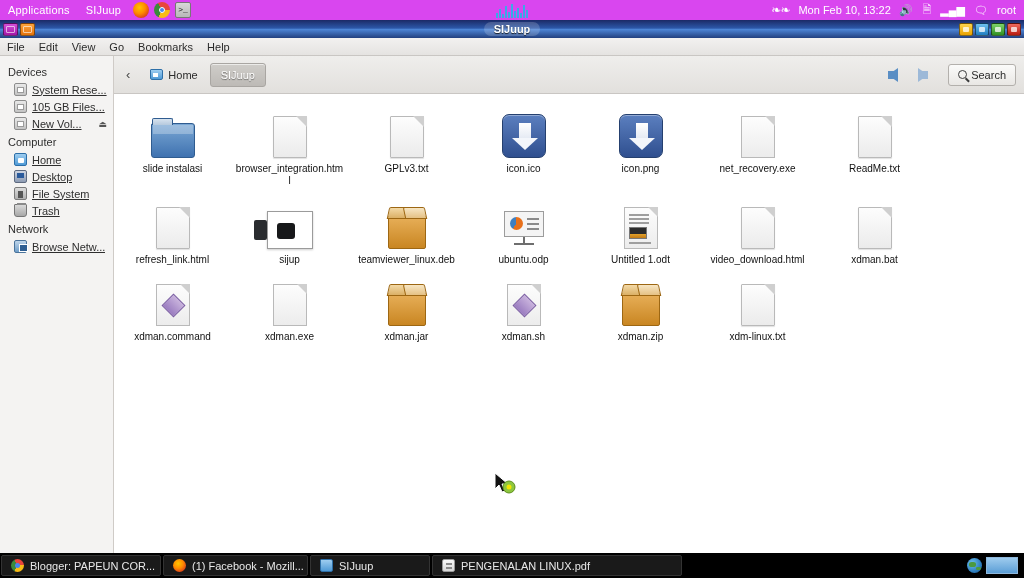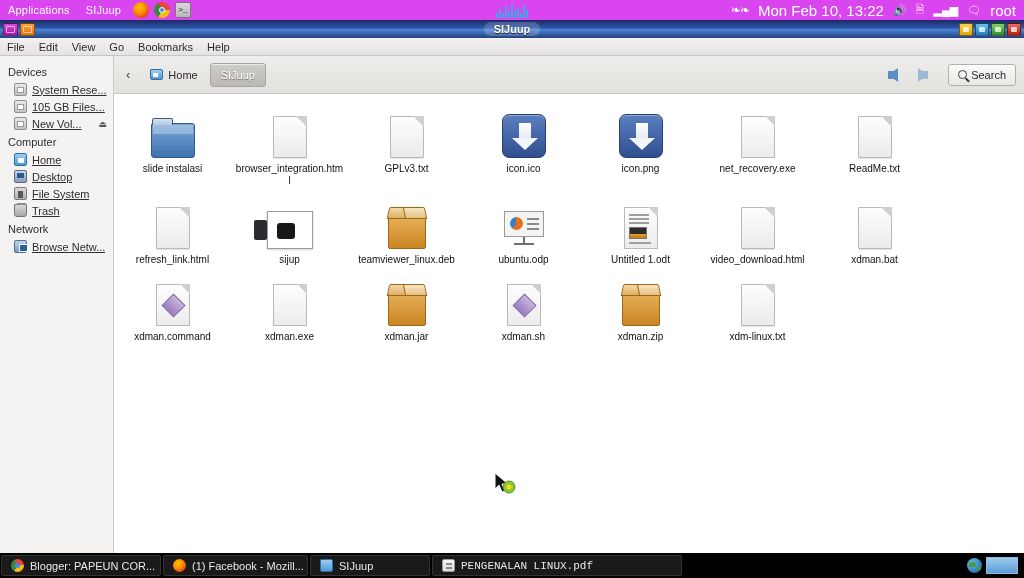--- a/index.html
+++ b/index.html
@@ -23,21 +23,21 @@
   .launcher { width: 16px; height: 16px; border-radius: 50%; position: relative; }
   .ff-ic { background: radial-gradient(circle at 40% 35%, #ffc400 0%, #ff8b00 42%, #e14b18 72%, #9c2a10 100%); }
   .ch-ic { background: conic-gradient(from -30deg, #e8453c 0 33%, #f9bc15 0 66%, #3b8a3b 0 100%); }
   .ch-ic::after { content:""; position:absolute; inset:5px; border-radius:50%; background:#4787ed; border:1px solid #fff; }
   .term-ic {
     background: linear-gradient(#d8d8d8,#b8b8b8); border:1px solid #777; border-radius:2px;
     font-size: 8px; color:#111; text-align:left; line-height:14px; padding-left:2px;
     font-family: "Liberation Mono", monospace;
   }
   .panel-right { margin-left: auto; display: flex; align-items: center; gap: 9px; padding-right: 8px; }
-  .clock { font-size: 15px; white-space: nowrap; }
+  .clock { font-size: 11px; white-space: nowrap; }
   .tray-ic { display:inline-block; }
   .quote-ic { font-size: 12px; letter-spacing:-1px; }
 
   
   .cpu-graph {
     position: absolute; top: 2px; left: 496px; width: 32px; height: 16px;
     display: flex; align-items: flex-end; gap: 1px;
   }
   .cpu-graph i { display:block; width:2px; background:#3aa9e8; }
 
@@ -255,21 +255,21 @@
   }
   .tb-item {
     display:flex; align-items:center; gap:6px; height:21px;
     padding:0 9px; margin:0 1px; min-width:0;
     background:#1a1a1a; border:1px solid #333; border-radius:2px;
     white-space:nowrap; overflow:hidden;
   }
   .tb-item.wide { width:160px; }
   .tb-item.w2 { width:145px; }
   .tb-item.w3 { width:120px; }
-  .tb-item.w4 { width:250px;font-family:Liberation Mono, monospace; }
+  .tb-item.w4 { width:250px; }
   .tb-ic { width:13px;height:13px;flex:0 0 13px; border-radius:2px; position:relative;}
   .tb-chrome { background: conic-gradient(from -30deg, #e8453c 0 33%, #f9bc15 0 66%, #3b8a3b 0 100%); border-radius:50%;}
   .tb-chrome::after{content:"";position:absolute;inset:4px;border-radius:50%;background:#4787ed;}
   .tb-ff { background: radial-gradient(circle at 40% 35%, #ffc400 0%, #ff8b00 42%, #e14b18 72%, #9c2a10 100%); border-radius:50%;}
   .tb-folder { background:linear-gradient(#9ecdf0,#4f9ad6); border:1px solid #2d6fa8; border-radius:1px 2px 2px 2px;}
   .tb-pdf { background:linear-gradient(#fafafa,#d8d8d8); border:1px solid #999;}
   .tb-pdf::after{content:"";position:absolute;left:3px;top:3px;width:6px;height:2px;background:#8a8a8a;box-shadow:0 4px 0 #8a8a8a;}
   .tb-right { margin-left:auto; display:flex; align-items:center; gap:4px; padding-right:6px; }
   .ws {
     width:32px;height:17px; border:1px solid #555; background:#0d0d0d;

